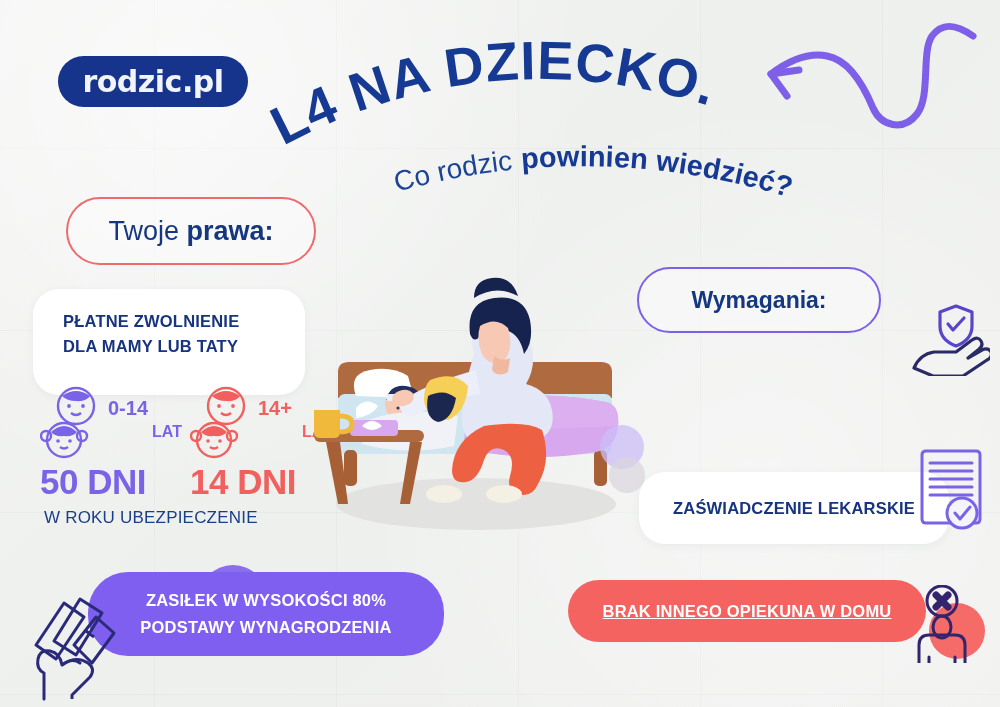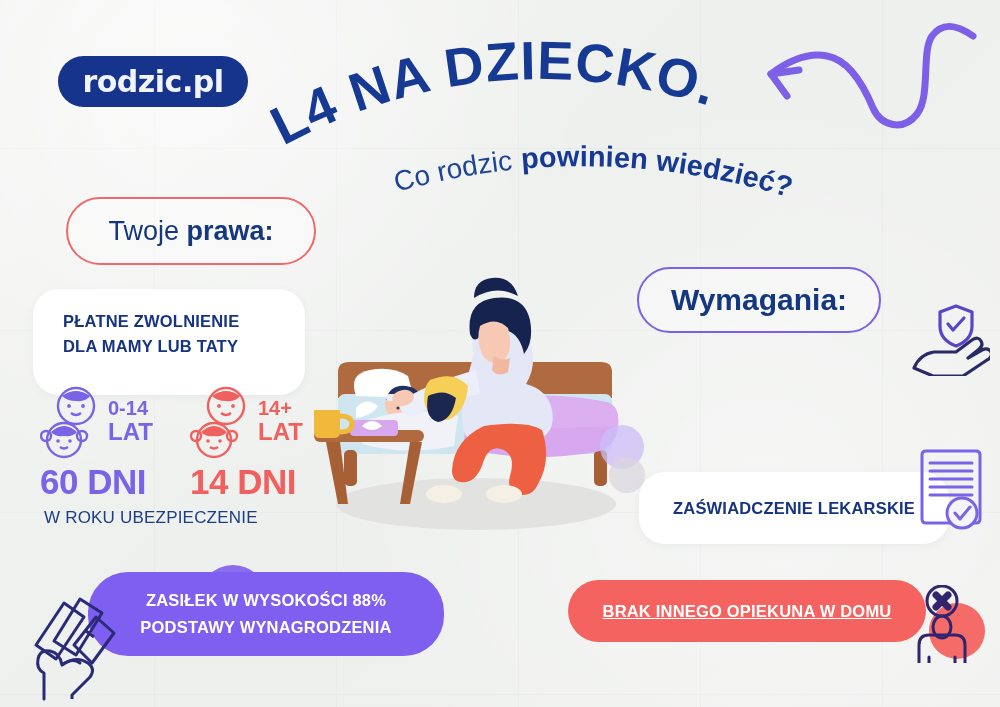--- a/index.html
+++ b/index.html
@@ -54,21 +54,21 @@
   #pill-prawa{
     left:66px;top:197px;width:246px;height:64px;
     border:2.5px solid #ef6a6d;
   }
   #pill-prawa .t{font-size:27px;color:#14377f;}
   #pill-prawa .t b{font-weight:700;}
   #pill-wymagania{
     left:637px;top:267px;width:240px;height:62px;
     border:2.5px solid #7d5fe8;
   }
-  #pill-wymagania .t{font-size:30px;color:#14377f;font-weight:700;}
+  #pill-wymagania .t{font-size:23px;color:#14377f;font-weight:700;}
 
   .white-card{
     position:absolute;background:#ffffff;border-radius:26px;
     display:flex;flex-direction:column;justify-content:center;
     box-shadow:0 2px 10px rgba(20,30,60,.05);
   }
   #card-platne{left:33px;top:289px;width:272px;height:106px;padding:0 0 16px 30px;box-sizing:border-box;}
   #card-platne .l{font-size:16.5px;font-weight:700;color:#16347f;letter-spacing:.2px;line-height:25px;}
 
   #card-zaswiadczenie{
@@ -94,21 +94,21 @@
     left:568px;top:580px;width:358px;height:62px;background:#f4635f;
   }
   #pill-brak .l{color:#fff;font-size:16.5px;font-weight:700;letter-spacing:.2px;text-decoration:underline;}
 
   
   #stats{position:absolute;left:40px;top:382px;width:290px;height:150px;text-decoration:underline;}
   .stat{position:absolute;top:0;width:140px;height:110px;}
   .stat .faces{position:absolute;left:0;top:2px;width:66px;height:78px;}
   .stat .agewrap{position:absolute;left:68px;top:14px;width:72px;text-align:left;}
   .stat .age{font-size:20px;font-weight:700;line-height:24px;display:block;}
-  .stat .lat{font-size:24px;font-weight:700;line-height:24px;display:block;}
+  .stat .lat{font-size:16px;font-weight:700;line-height:24px;display:block;margin-left:44px;}
   .stat .days{position:absolute;left:0;top:80px;width:150px;font-size:35px;font-weight:700;letter-spacing:-.5px;}
   #stat-a{left:0;color:#7a63e6;}
   #stat-b{left:150px;color:#f0605f;}
   #stat-a .age,#stat-a .lat,#stat-a .days{color:#7a63e6;}
   #stat-b .age,#stat-b .lat,#stat-b .days{color:#f0605f;}
   #calendar-note{position:absolute;left:44px;top:508px;width:300px;font-size:17px;
     font-weight:400;color:#1b3f86;letter-spacing:.2px;}
 
   
   #illu{position:absolute;left:298px;top:268px;width:345px;height:272px;}
@@ -193,21 +193,21 @@
             <circle cx="18" cy="57" r="1.8" fill="#7a63e6" stroke="none"></circle>
             <circle cx="30" cy="57" r="1.8" fill="#7a63e6" stroke="none"></circle>
             <path d="M20 63 Q24 66 28 63"></path>
           </g>
         </svg>
       </div>
       <div class="agewrap">
         <span class="age">0-14</span>
         <span class="lat">LAT</span>
       </div>
-      <div class="days">60 DNI</div>
+      <div class="days">50 DNI</div>
     </div>
 
     <div class="stat" id="stat-b">
       <div class="faces">
         <svg viewBox="0 0 66 78" width="66" height="78">
           <g stroke="#f0605f" stroke-width="2.4" fill="none">
             <circle cx="36" cy="22" r="18"></circle>
             <path d="M22 12 Q36 2 50 12 Q46 18 36 17 Q27 17 22 12 Z" fill="#f0605f" stroke="none"></path>
             <circle cx="29" cy="22" r="1.9" fill="#f0605f" stroke="none"></circle>
             <circle cx="43" cy="22" r="1.9" fill="#f0605f" stroke="none"></circle>
@@ -333,21 +333,21 @@
     <svg viewBox="0 0 74 78" width="74" height="78">
       <circle cx="37" cy="16" r="15" fill="none" stroke="#33246e" stroke-width="3"></circle>
       <path d="M31 10 l12 12 M43 10 l-12 12" fill="none" stroke="#33246e" stroke-width="7" stroke-linecap="round"></path>
       <ellipse cx="37" cy="42" rx="9" ry="11" fill="none" stroke="#33246e" stroke-width="3"></ellipse>
       <path d="M14 78 v-18 q0 -10 10 -10 h26 q10 0 10 10 v18" fill="none" stroke="#33246e" stroke-width="3" stroke-linejoin="round"></path>
       <path d="M24 78 v-6 M50 78 v-6" stroke="#33246e" stroke-width="3" stroke-linecap="round"></path>
     </svg>
   </div>
 
   <div class="solid-pill" id="pill-zasilek">
-    <span class="l">ZASIŁEK W WYSOKOŚCI 88%</span>
+    <span class="l">ZASIŁEK W WYSOKOŚCI 80%</span>
     <span class="l">PODSTAWY WYNAGRODZENIA</span>
   </div>
 
   <div class="corner-icon" id="ic-money">
     <svg viewBox="0 0 98 118" width="98" height="118">
       <g fill="none" stroke="#2a2a7a" stroke-width="3" stroke-linejoin="round">
         <path d="M12 62 L40 20 l20 14 l-28 42z"></path>
         <path d="M30 58 L56 16 l22 14 l-26 42z"></path>
         <path d="M50 62 L72 34 l18 16 l-22 30z"></path>
         <path d="M62 48 l8 6"></path>

